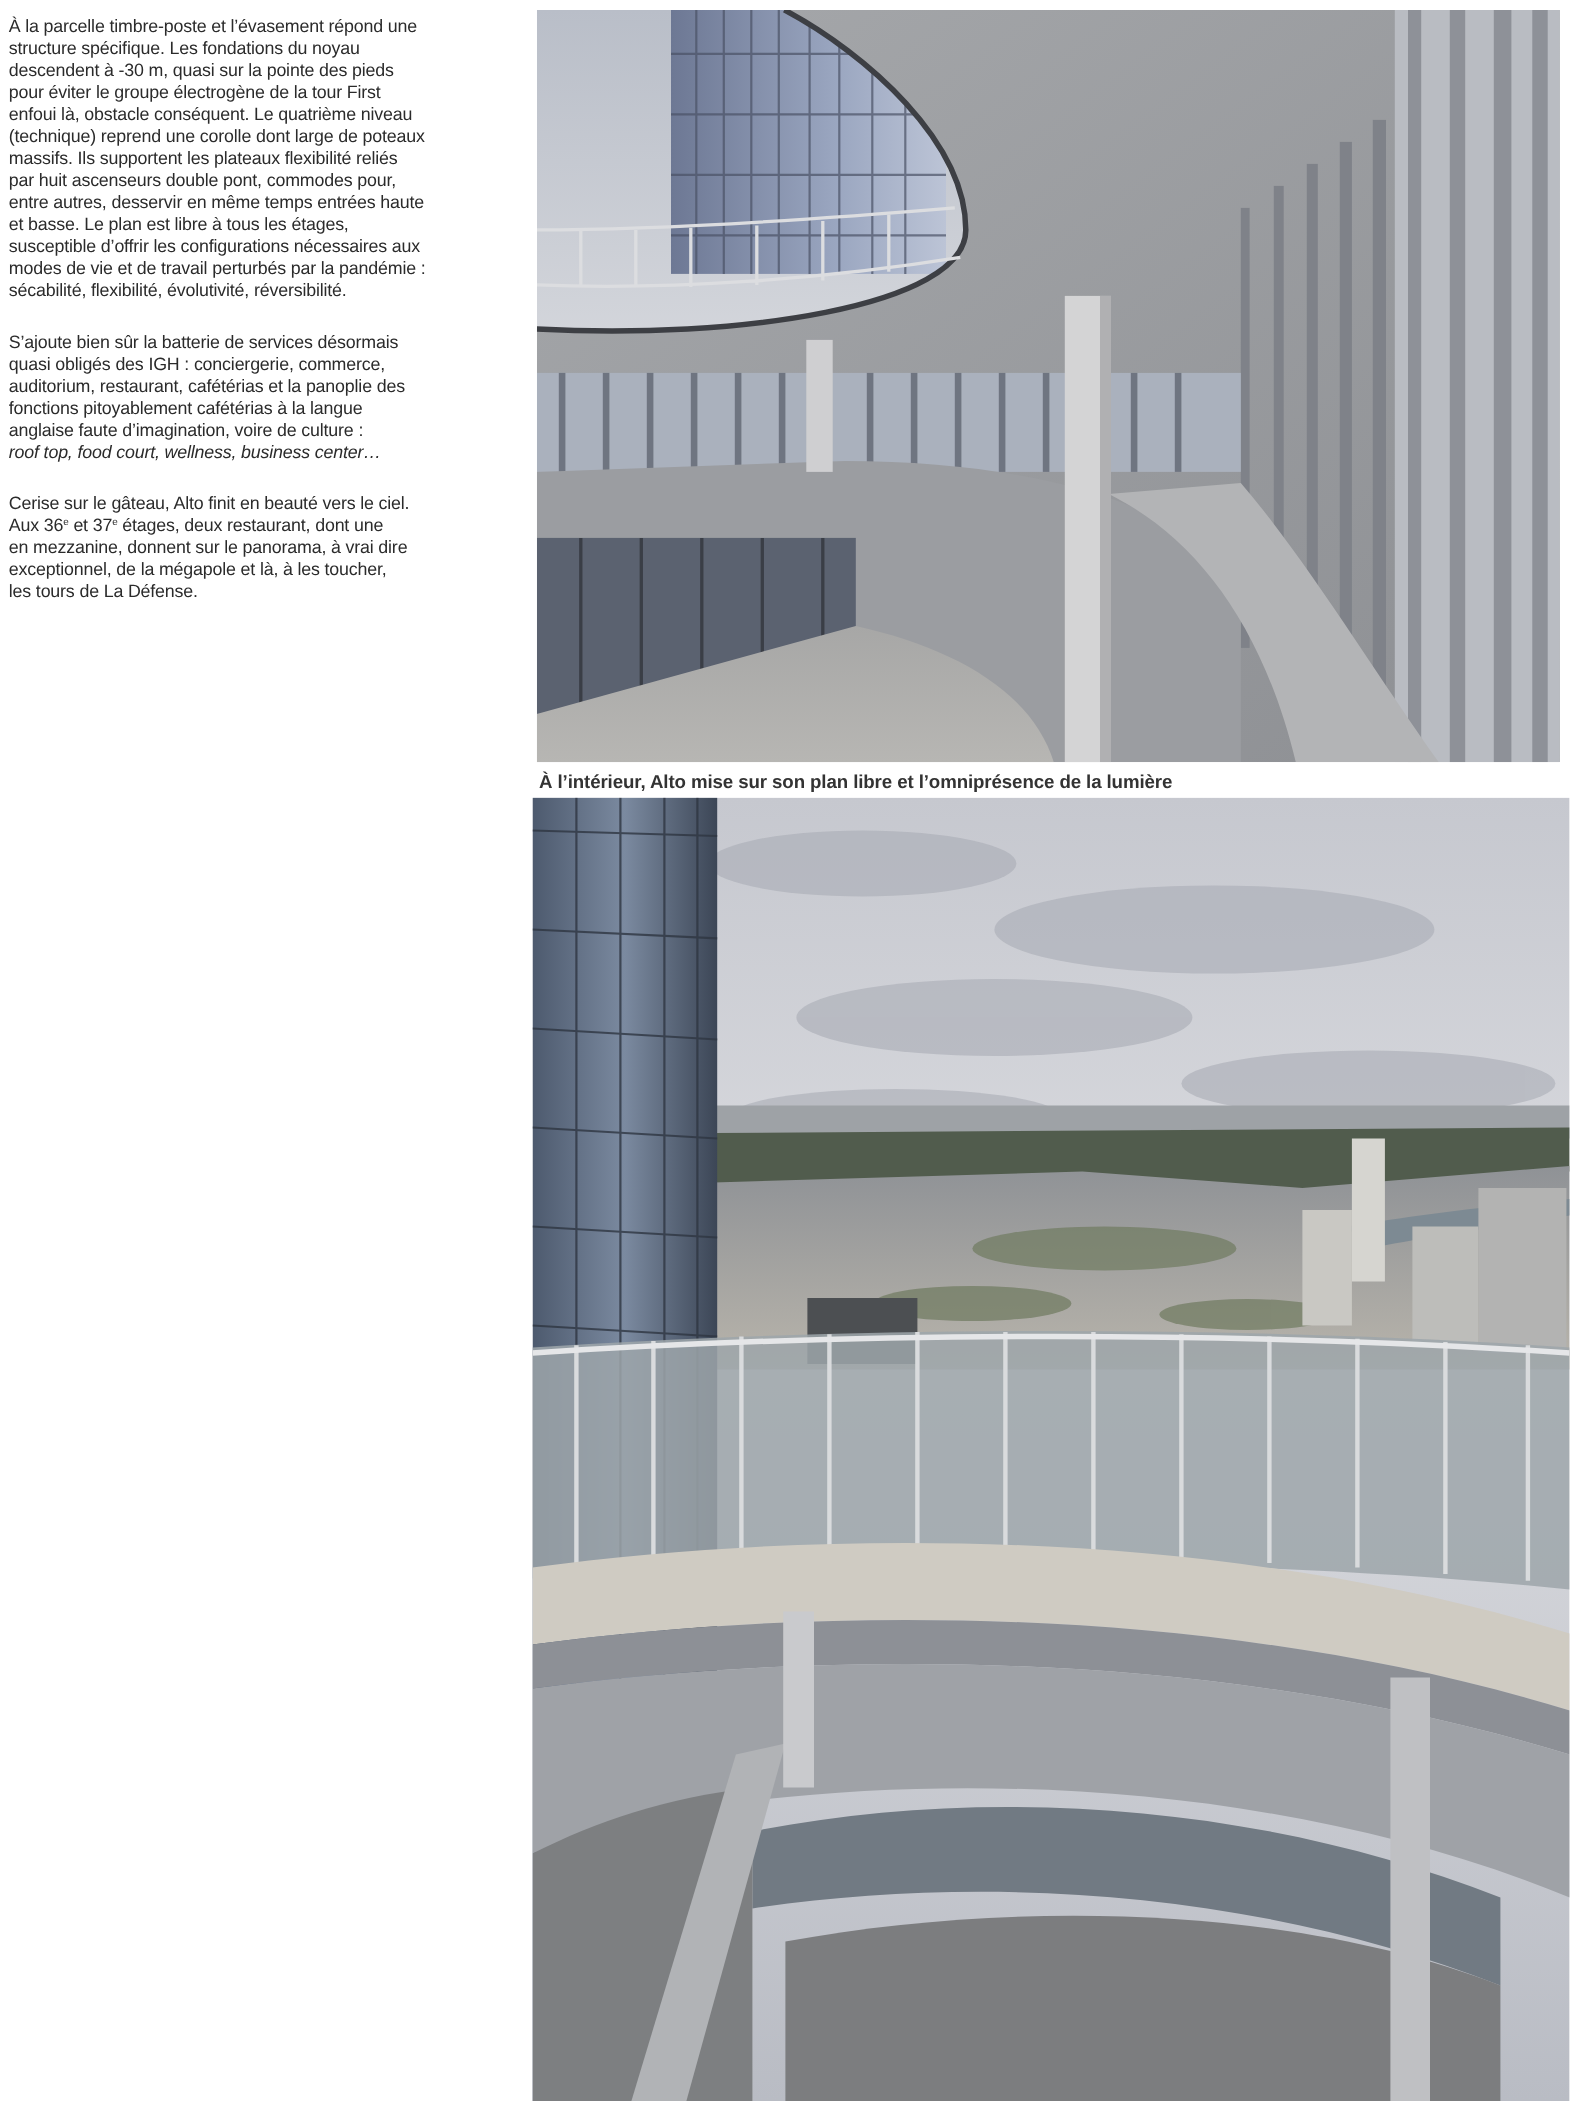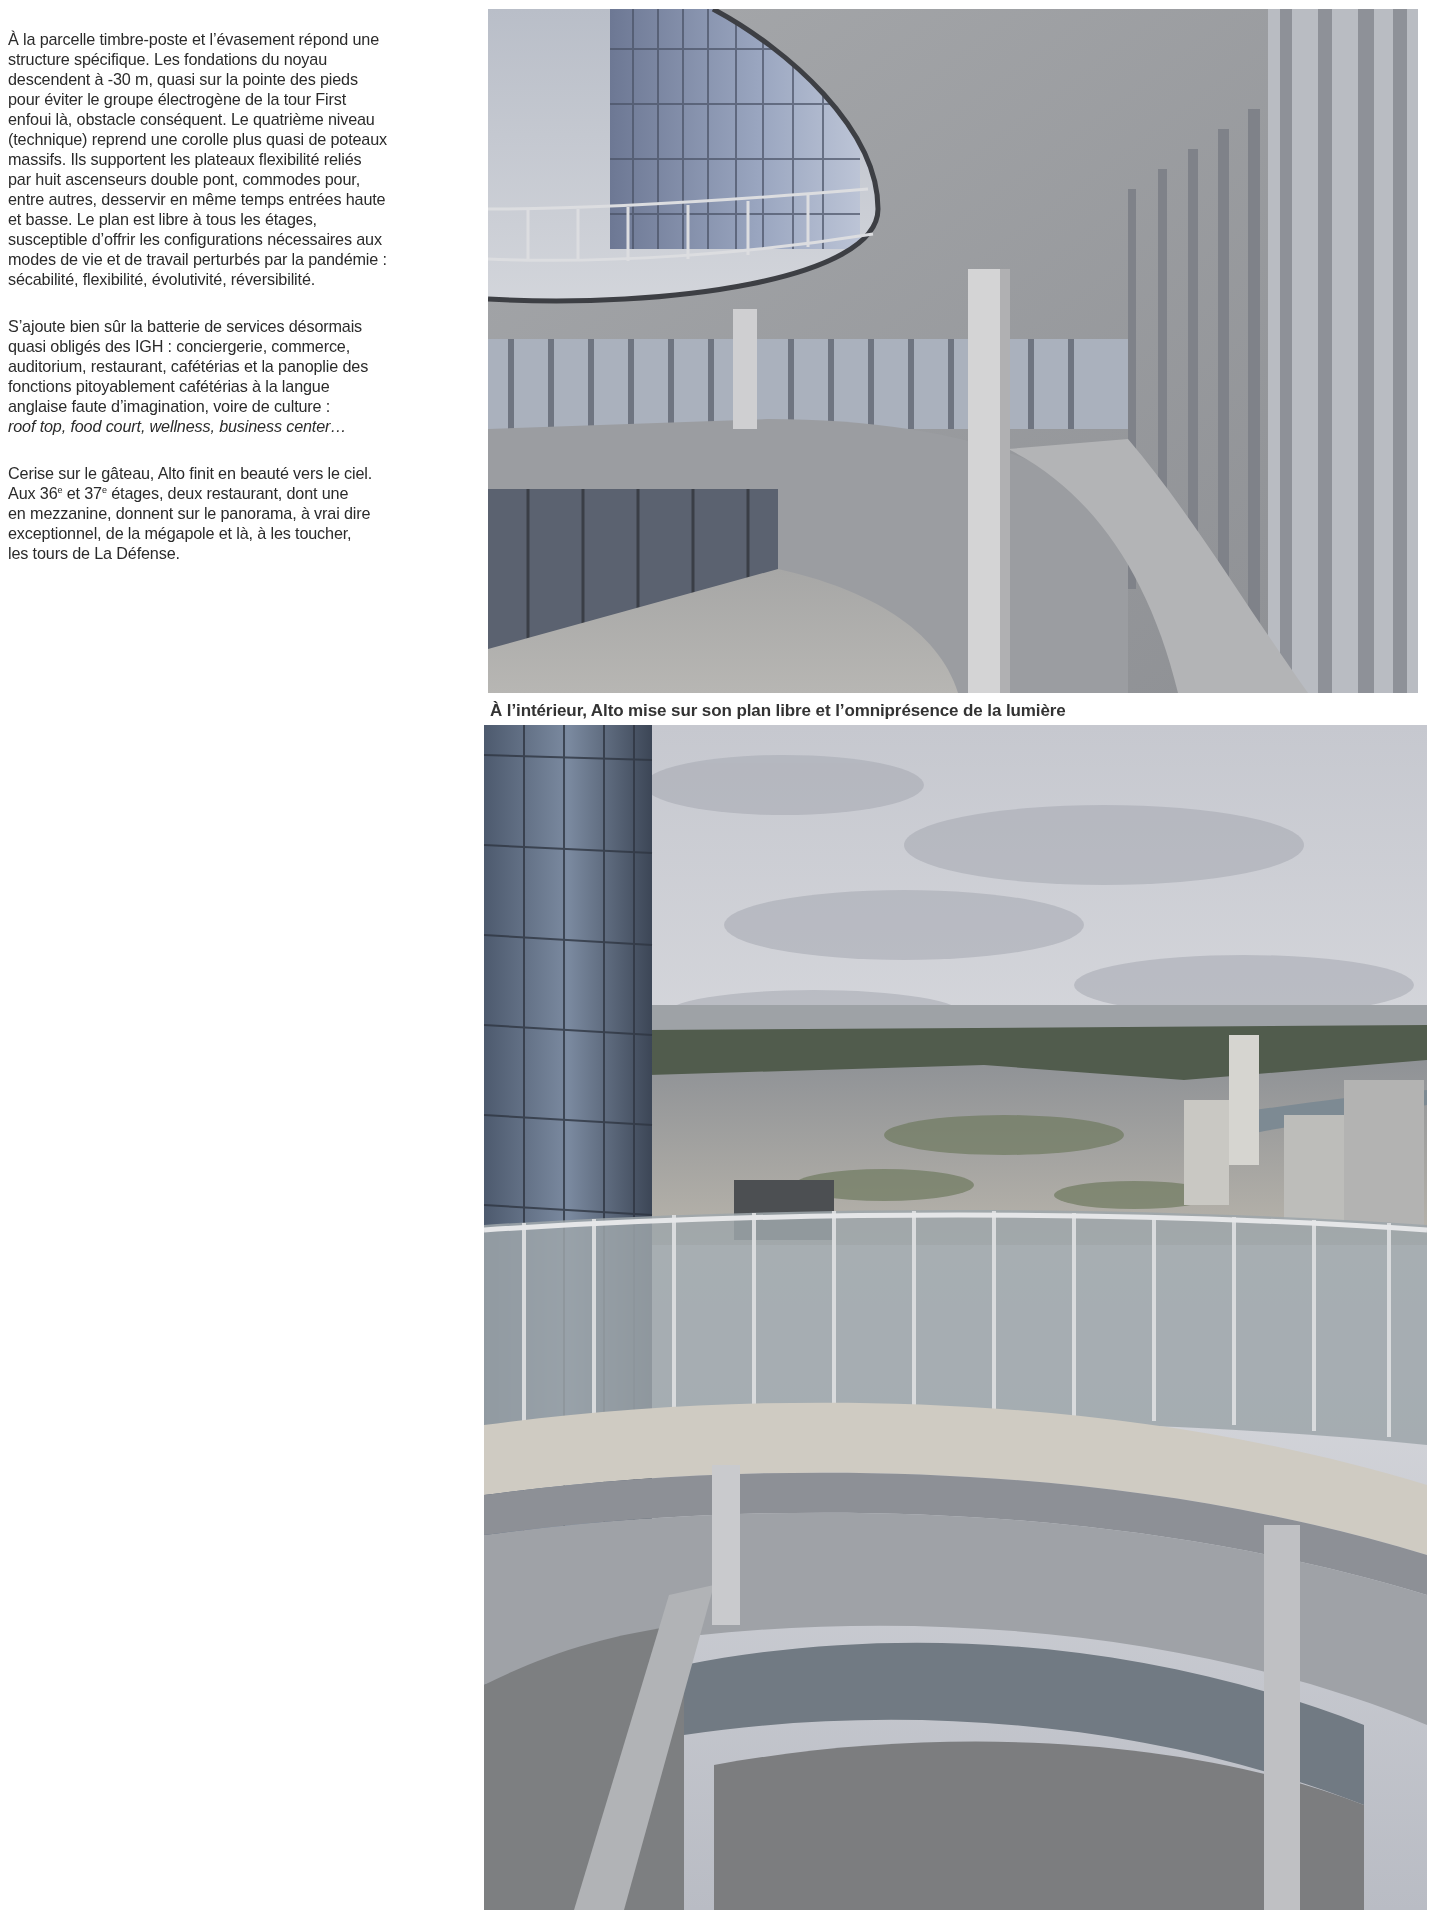--- a/index.html
+++ b/index.html
@@ -1,20 +1,20 @@
 <!DOCTYPE html>
 <html><head>
 <meta charset="utf-8">
 <style>
   * { box-sizing: border-box; margin: 0; padding: 0; }
   html, body { width: 1440px; height: 1925px; background: #ffffff; overflow: hidden; }
   body { position: relative; font-family: "Liberation Sans", sans-serif; color: #2b2b2b; }
 
   .text-column {
-    position: absolute; left: 8px; top: 29px; width: 462px;
+    position: absolute; left: 8px; top: 14px; width: 462px;
     font-size: 16.2px; line-height: 20px; letter-spacing: -0.15px;
   }
   .text-column p { margin-bottom: 27px; }
   .text-column p .line { display: block; white-space: nowrap; }
   .text-column em { }
   sup { font-size: 9px; vertical-align: 6px; line-height: 0; }
 
   .photo { position: absolute; overflow: hidden; }
   .photo svg { display: block; width: 100%; height: 100%; }
 
@@ -30,21 +30,21 @@
 </head>
 <body>
 
 <div class="text-column">
   <p>
     <span class="line">À la parcelle timbre-poste et l’évasement répond une</span>
     <span class="line">structure spécifique. Les fondations du noyau</span>
     <span class="line">descendent à -30 m, quasi sur la pointe des pieds</span>
     <span class="line">pour éviter le groupe électrogène de la tour First</span>
     <span class="line">enfoui là, obstacle conséquent. Le quatrième niveau</span>
-    <span class="line">(technique) reprend une corolle plus quasi de poteaux</span>
+    <span class="line">(technique) reprend une corolle dont large de poteaux</span>
     <span class="line">massifs. Ils supportent les plateaux flexibilité reliés</span>
     <span class="line">par huit ascenseurs double pont, commodes pour,</span>
     <span class="line">entre autres, desservir en même temps entrées haute</span>
     <span class="line">et basse. Le plan est libre à tous les étages,</span>
     <span class="line">susceptible d’offrir les configurations nécessaires aux</span>
     <span class="line">modes de vie et de travail perturbés par la pandémie :</span>
     <span class="line">sécabilité, flexibilité, évolutivité, réversibilité.</span>
   </p>
   <p>
     <span class="line">S’ajoute bien sûr la batterie de services désormais</span>

